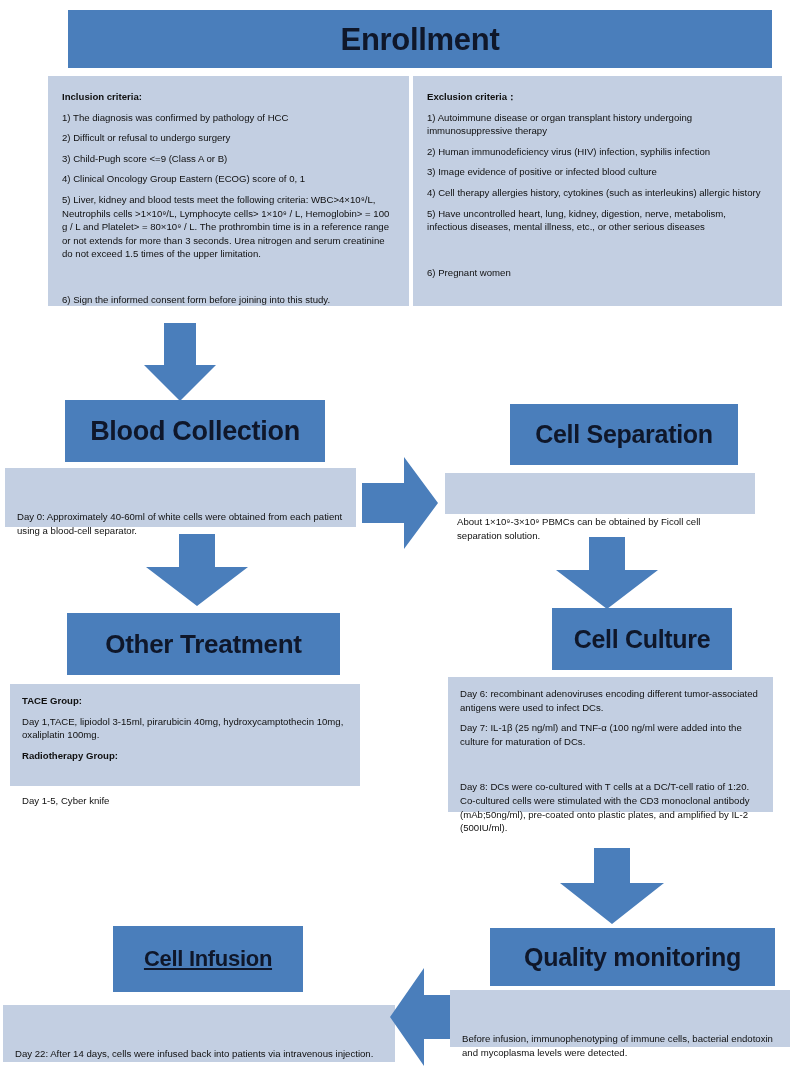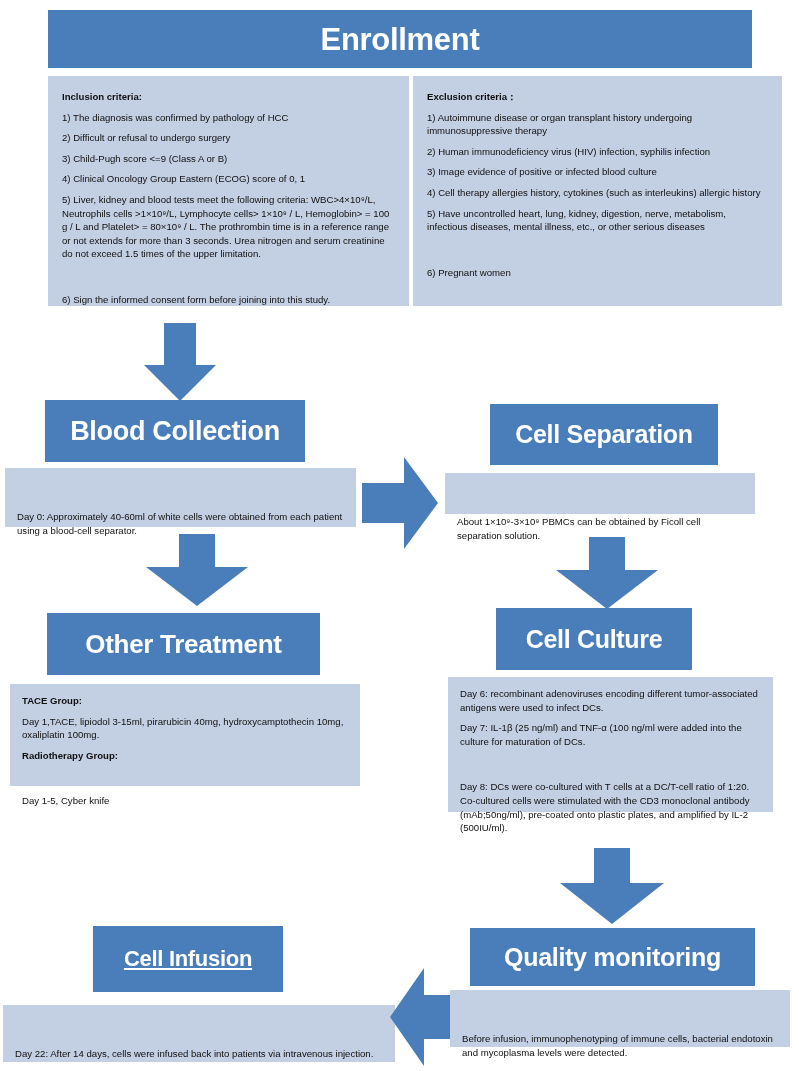--- a/index.html
+++ b/index.html
@@ -16,28 +16,29 @@
     width: 799px;
     height: 1071px;
     background: #ffffff;
     overflow: hidden;
   }
 
   
   .hdr {
     position: absolute;
     background: #4a7ebb;
-    color: #ffffff;
+    color: #0f172a;
     font-weight: bold;
     display: flex;
     align-items: center;
     justify-content: center;
     text-align: center;
     letter-spacing: -0.3px;
     line-height: 1;
+    margin-left: 20px;
   }
 
   
   .panel {
     position: absolute;
     background: #c3cfe2;
     color: #101010;
     box-sizing: border-box;
   }
   .panel-pad {
@@ -153,21 +154,21 @@
   <div class="hdr" style="left:47px; top:613px; width:273px; height:62px; font-size:26px;">
     <span>Other Treatment</span>
   </div>
   <div class="panel panel-pad" style="left:10px; top:684px; width:350px; height:102px;">
     <div class="p-head">TACE Group:</div>
     <div class="p-line">Day 1,TACE, lipiodol 3-15ml, pirarubicin 40mg, hydroxycamptothecin 10mg, oxaliplatin 100mg.</div>
     <div class="p-head">Radiotherapy Group:</div>
     <div class="p-line">Day 1-5, Cyber knife</div>
   </div>
 
-  <div class="hdr" style="left:496px; top:608px; width:196px; height:62px; font-size:25px;">
+  <div class="hdr" style="left:532px; top:608px; width:180px; height:62px; font-size:25px;">
     <span>Cell Culture</span>
   </div>
   <div class="panel panel-pad" style="left:448px; top:677px; width:325px; height:135px;">
     <div class="p-line">Day 6: recombinant adenoviruses encoding different tumor-associated antigens were used to infect DCs.</div>
     <div class="p-line">Day 7: IL-1β (25 ng/ml) and TNF-α (100 ng/ml were added into the culture for maturation of DCs.</div>
     <div class="p-line">Day 8: DCs were co-cultured with T cells at a DC/T-cell ratio of 1:20. Co-cultured cells were stimulated with the CD3 monoclonal antibody (mAb;50ng/ml), pre-coated onto plastic plates, and amplified by IL-2 (500IU/ml).</div>
   </div>
 
   <div class="arrow" style="left:560px; top:848px; width:104px; height:76px;">
     <svg viewBox="0 0 104 76" preserveAspectRatio="none">

